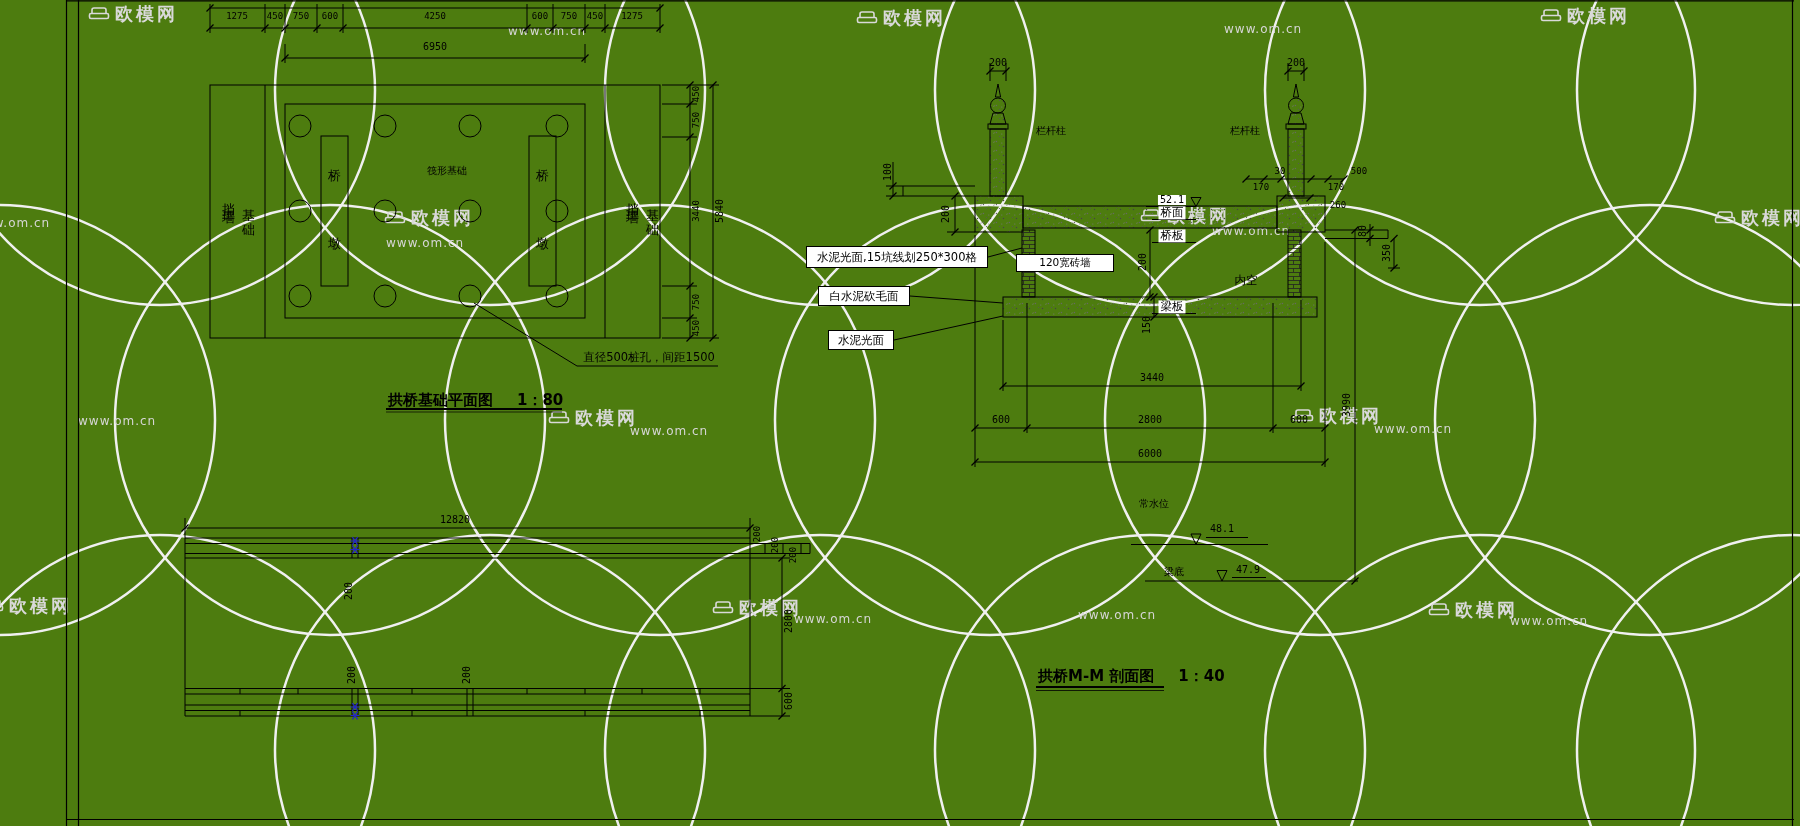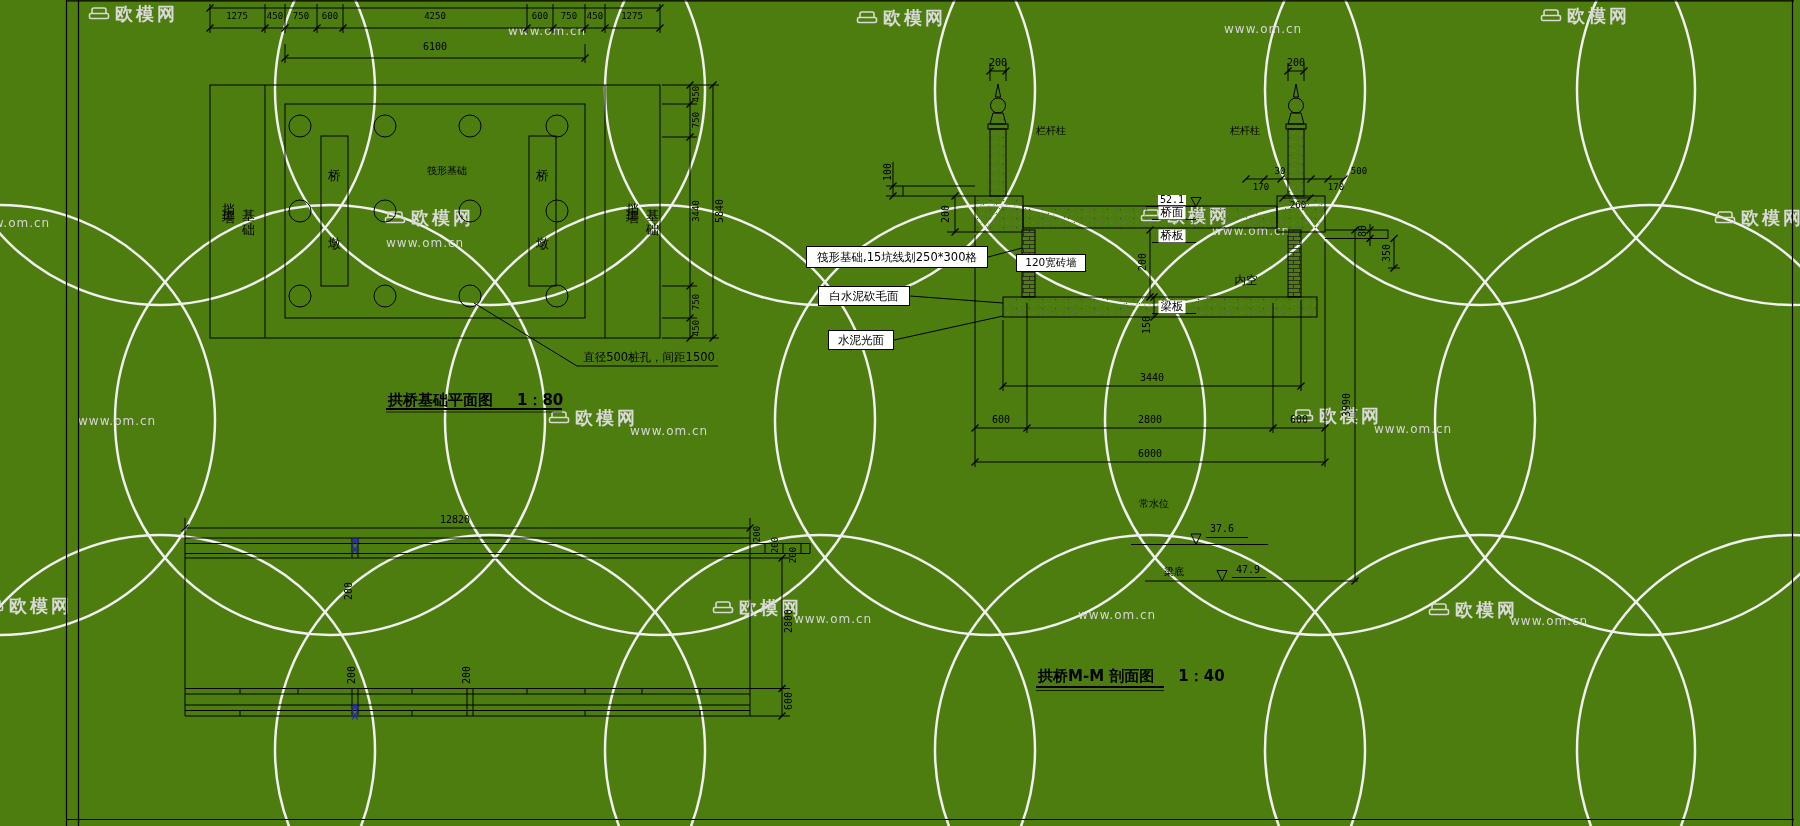--- a/index.html
+++ b/index.html
@@ -419,21 +419,21 @@
 
   <div class="lbl s9" style="left:237px;top:16px">1275</div>
   <div class="lbl s9" style="left:275px;top:16px">450</div>
   <div class="lbl s9" style="left:301px;top:16px">750</div>
   <div class="lbl s9" style="left:330px;top:16px">600</div>
   <div class="lbl s9" style="left:435px;top:16px">4250</div>
   <div class="lbl s9" style="left:540px;top:16px">600</div>
   <div class="lbl s9" style="left:569px;top:16px">750</div>
   <div class="lbl s9" style="left:595px;top:16px">450</div>
   <div class="lbl s9" style="left:632px;top:16px">1275</div>
-  <div class="lbl" style="left:435px;top:47px">6100</div>
+  <div class="lbl" style="left:435px;top:47px">6950</div>
   <div class="lbl rot s9" style="left:696px;top:94px">450</div>
   <div class="lbl rot s9" style="left:696px;top:120px">750</div>
   <div class="lbl rot s9" style="left:696px;top:211px">3440</div>
   <div class="lbl rot s9" style="left:696px;top:302px">750</div>
   <div class="lbl rot s9" style="left:696px;top:328px">450</div>
   <div class="lbl rot" style="left:720px;top:211px">5840</div>
   <div class="vtext" style="left:222px;top:192px;letter-spacing:4px">挡土墙</div>
   <div class="vtext" style="left:242px;top:198px;letter-spacing:14px">基础</div>
   <div class="vtext" style="left:626px;top:192px;letter-spacing:4px">挡土墙</div>
   <div class="vtext" style="left:646px;top:198px;letter-spacing:14px">基础</div>
@@ -460,41 +460,41 @@
   <div class="lbl" style="left:1296px;top:63px">200</div>
   <div class="clbl s12" style="left:1051px;top:131px">栏杆柱</div>
   <div class="clbl s12" style="left:1245px;top:131px">栏杆柱</div>
   <div class="lbl rot" style="left:888px;top:172px">100</div>
   <div class="lbl rot" style="left:946px;top:214px">200</div>
   <div class="lbl bgw" style="left:1172px;top:200px">52.1</div>
   <div class="clbl bgw" style="left:1172px;top:213px">桥面</div>
   <div class="clbl bgw" style="left:1172px;top:236px">桥板</div>
   <div class="clbl bgw" style="left:1172px;top:307px">梁板</div>
   <div class="clbl" style="left:1246px;top:281px">内空</div>
-  <div class="box" style="left:1016px;top:254px;width:70px;height:18px;font-size:10.5px">120宽砖墙</div>
-  <div class="box" style="left:806px;top:246px;width:182px;height:22px">筏形基础,15坑线划250*300格</div>
+  <div class="box" style="left:1016px;top:254px;width:98px;height:18px;font-size:10.5px">120宽砖墙</div>
+  <div class="box" style="left:806px;top:246px;width:182px;height:22px">水泥光面,15坑线划250*300格</div>
   <div class="box" style="left:818px;top:286px;width:92px;height:20px">白水泥砍毛面</div>
   <div class="box" style="left:828px;top:330px;width:66px;height:20px">水泥光面</div>
   <div class="lbl s9" style="left:1280px;top:171px">30</div>
   <div class="lbl s9" style="left:1359px;top:171px">500</div>
   <div class="lbl s9" style="left:1261px;top:187px">170</div>
   <div class="lbl s9" style="left:1336px;top:187px">170</div>
-  <div class="lbl s9" style="left:1298px;top:205px">260</div>
+  <div class="lbl s9" style="left:1338px;top:205px">260</div>
   <div class="lbl rot" style="left:1363px;top:231px">80</div>
   <div class="lbl rot" style="left:1387px;top:253px">350</div>
   <div class="lbl rot" style="left:1143px;top:262px">200</div>
   <div class="lbl rot" style="left:1147px;top:325px">150</div>
   <div class="lbl" style="left:1152px;top:378px">3440</div>
   <div class="lbl" style="left:1001px;top:420px">600</div>
   <div class="lbl" style="left:1150px;top:420px">2800</div>
   <div class="lbl" style="left:1299px;top:420px">600</div>
   <div class="lbl" style="left:1150px;top:454px">6000</div>
   <div class="lbl rot" style="left:1347px;top:405px">3990</div>
   <div class="clbl s12" style="left:1154px;top:504px">常水位</div>
-  <div class="lbl" style="left:1222px;top:529px">37.6</div>
+  <div class="lbl" style="left:1222px;top:529px">48.1</div>
   <div class="clbl s12" style="left:1174px;top:572px">梁底</div>
   <div class="lbl" style="left:1248px;top:570px">47.9</div>
   <div class="titlerow" style="left:1038px;top:667px">
     <span>拱桥M-M  剖面图</span>
     <span>1：40</span>
   </div>
 
 </div>
 
 </body></html>

